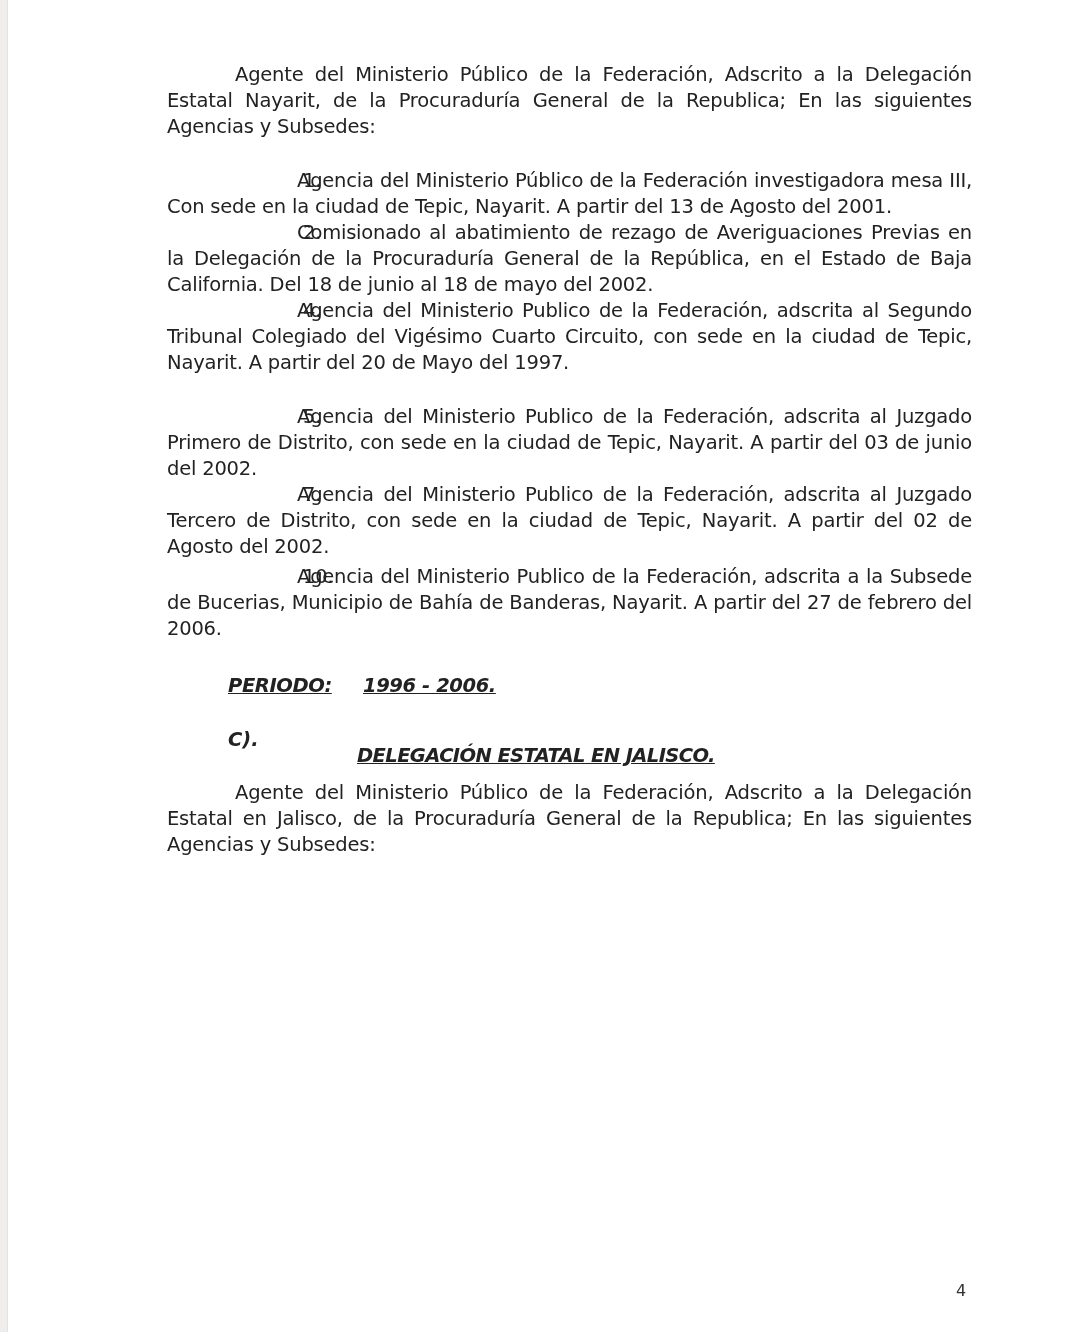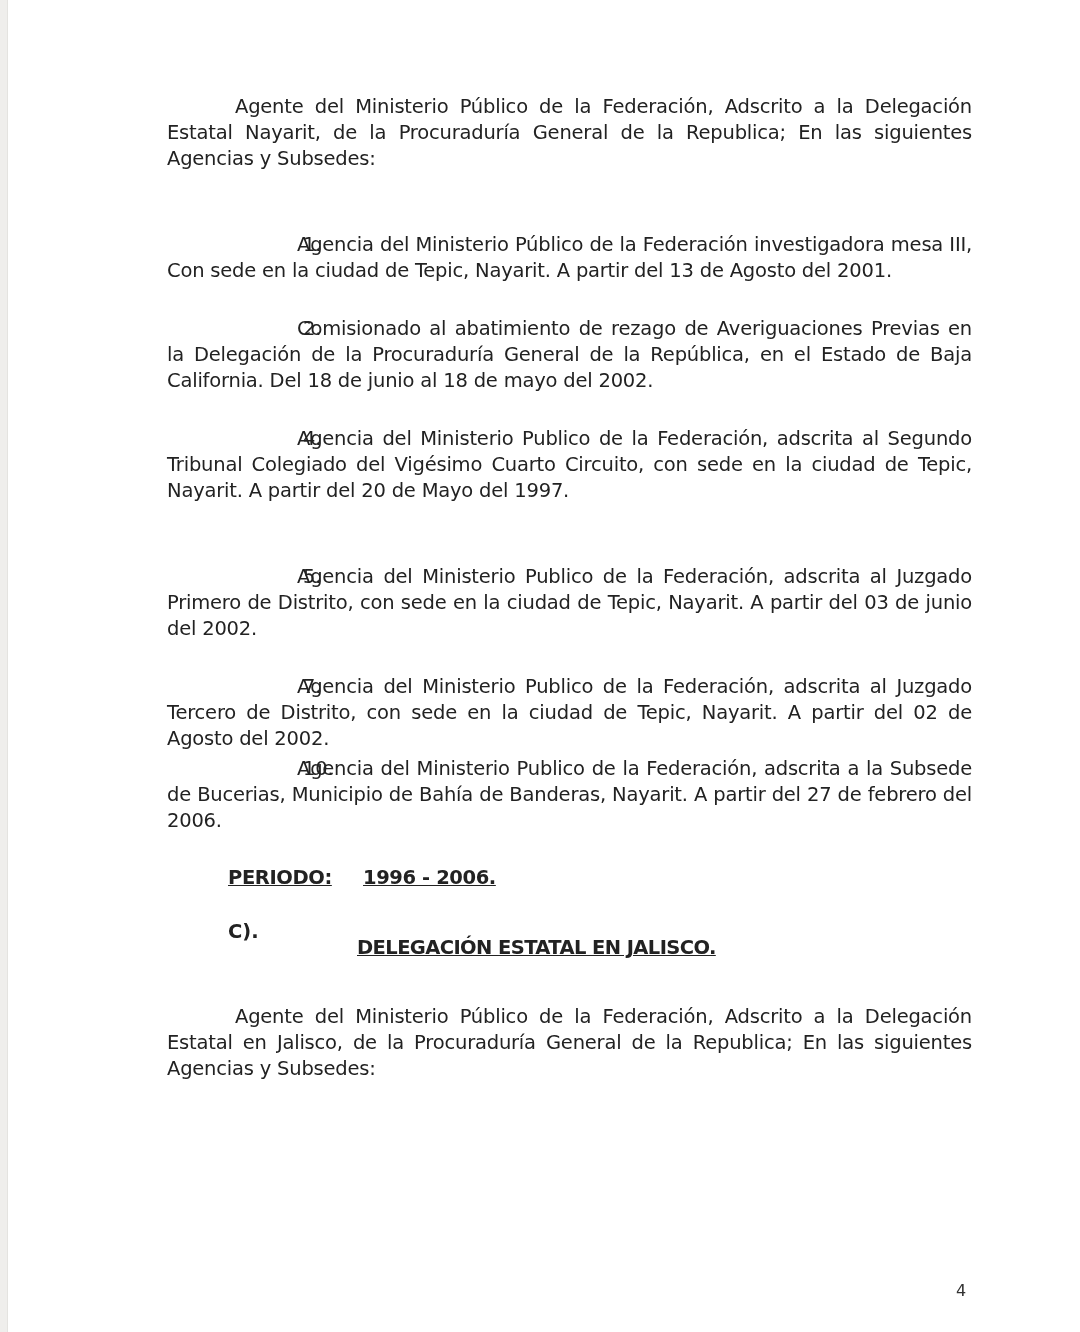--- a/index.html
+++ b/index.html
@@ -11,27 +11,28 @@
     position: absolute; left: 0; top: 0; width: 7px; height: 1332px;
     background: #efeeec; border-right: 1px solid #e4e3e0;
   }
   .page {
     position: absolute; left: 167px; top: 62px; width: 805px;
   }
   .para {
     font-size: 19.5px; line-height: 26px; text-align: justify;
     text-align-last: left; margin: 0; letter-spacing: -0.2px;
   }
-  .indent { text-indent: 68px; margin-top: 32px; }
+  .indent { text-indent: 68px; }
   .item-num { display: inline-block; width: 62px; }
   .gap-after-intro { height: 28px; }
   .gap-big { height: 28px; }
   .heading-row {
     position: relative; height: 30px; font-weight: bold;
     font-size: 19.5px;
+    font-style: italic;
   }
   .periodo-label {
     position: absolute; left: 61px; top: 0; text-decoration: underline;
     letter-spacing: -0.4px;
   }
   .periodo-value {
     position: absolute; left: 196px; top: 0; text-decoration: underline;
     letter-spacing: -0.4px;
   }
   .sec-letter { position: absolute; left: 61px; top: 0; }

